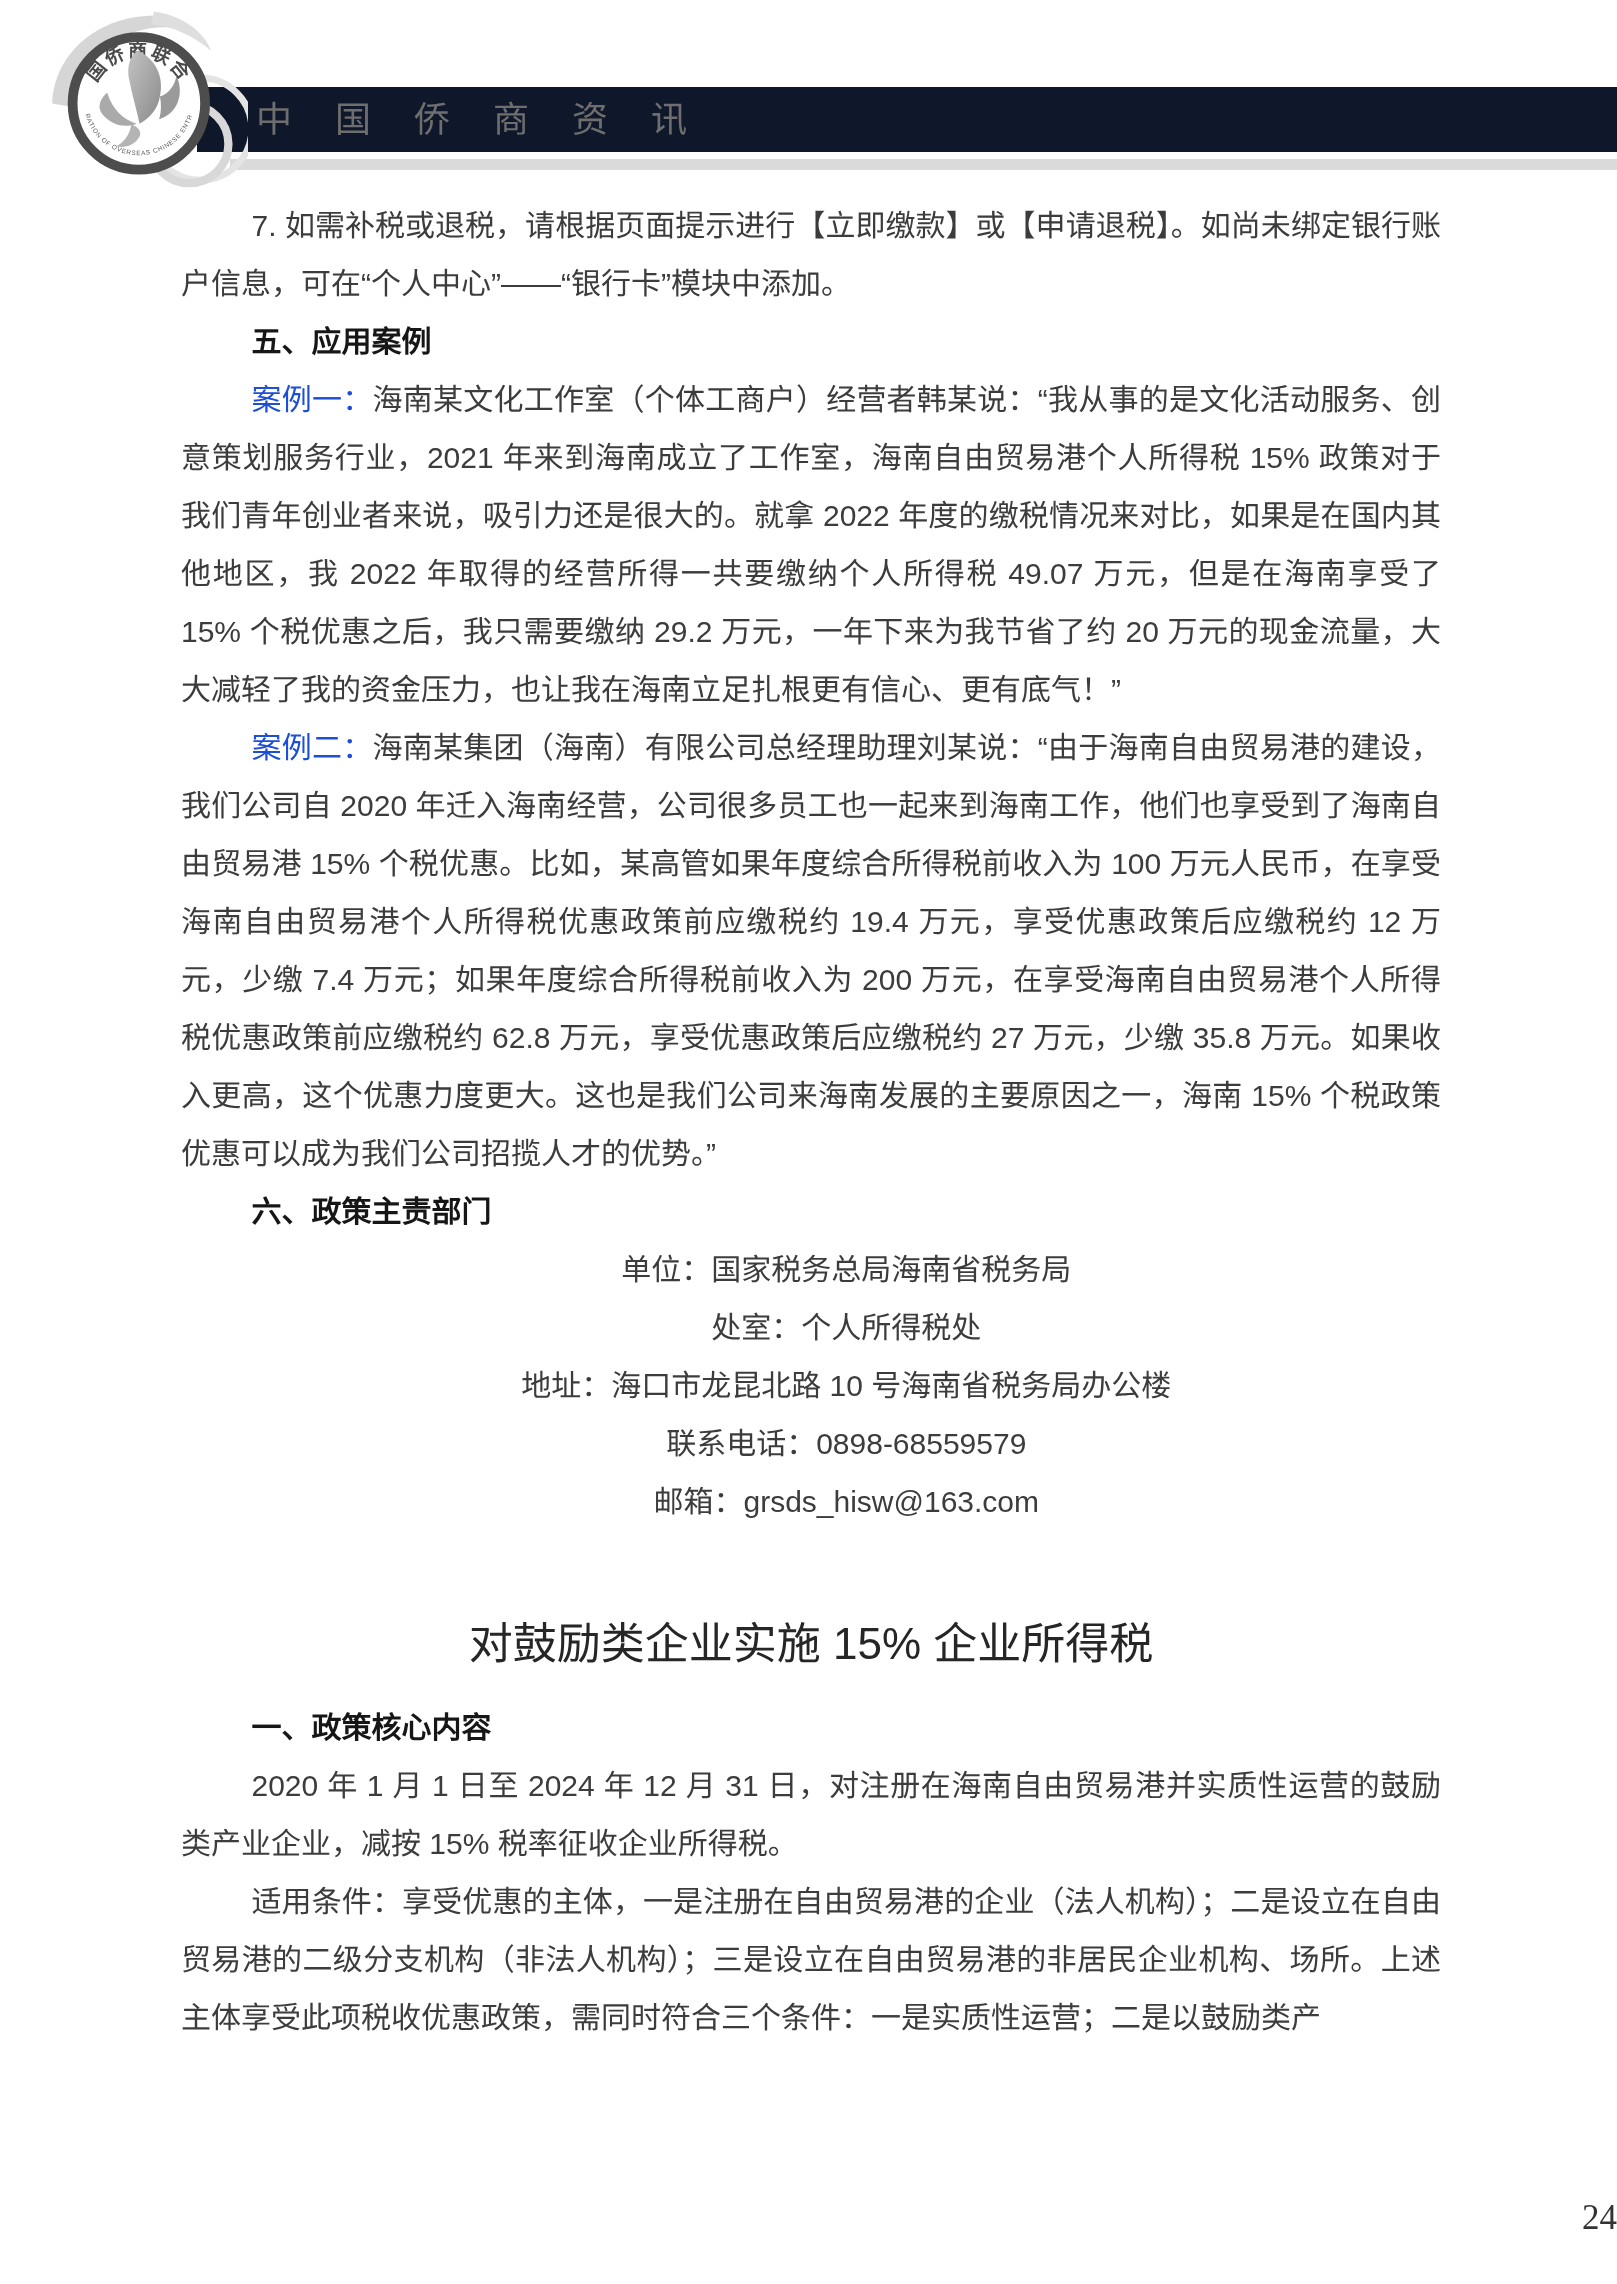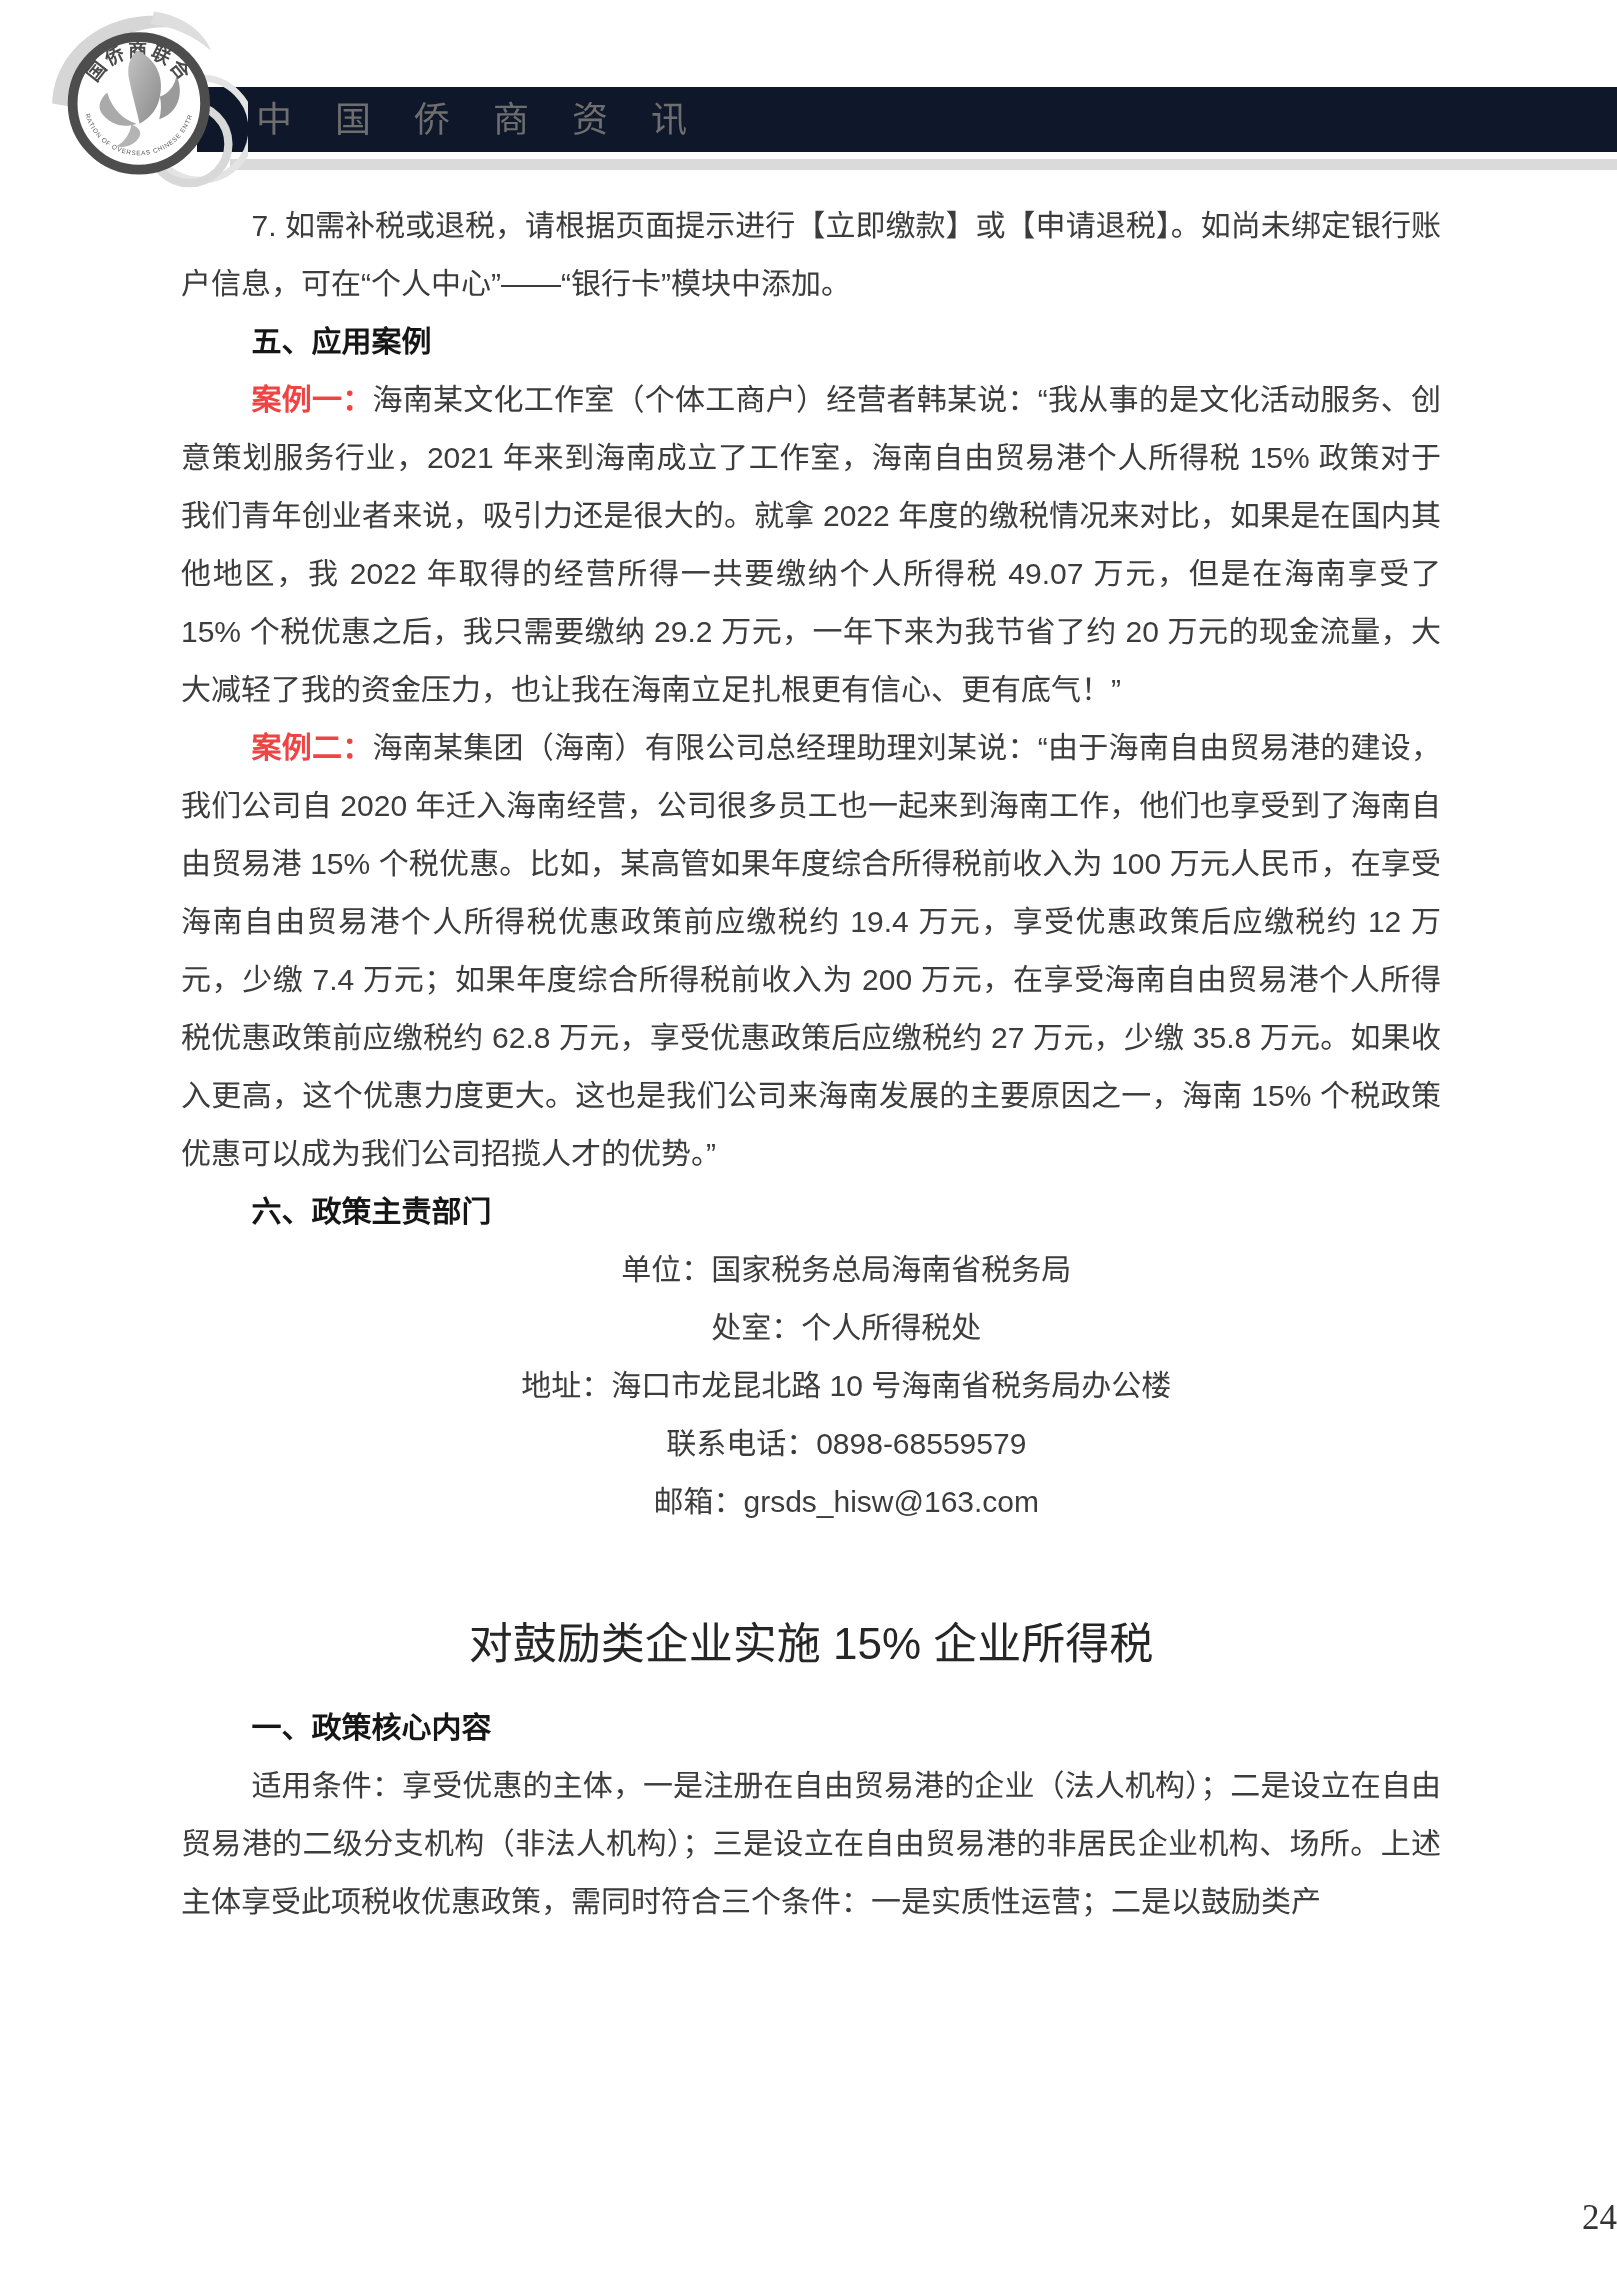--- a/index.html
+++ b/index.html
@@ -47,22 +47,22 @@
     text-indent:2.35em;
     font-weight:normal;
   }
   .content h3{
     color:#161616;
     font-weight:bold;
     text-align:left;
     font-family:Liberation Serif, serif;
   }
   .content p .lead{
-    font-weight:bold;
-    color:#ef4444;
+    font-weight:normal;
+    color:#1d4ed8;
   }
   .content p.contact{
     text-align:center;
   }
   .article-title{
     margin:78px 0 21px 0;
     font-size:44px;
     line-height:69px;
     font-weight:normal;
     color:#262626;
@@ -139,20 +139,21 @@
     <p class="contact">单位：国家税务总局海南省税务局</p>
     <p class="contact">处室：个人所得税处</p>
     <p class="contact">地址：海口市龙昆北路 10 号海南省税务局办公楼</p>
     <p class="contact">联系电话：0898-68559579</p>
     <p class="contact">邮箱：grsds_hisw@163.com</p>
 
     <h2 class="article-title">对鼓励类企业实施 15% 企业所得税</h2>
 
     <h3>一、政策核心内容</h3>
 
+    <p>2020 年 1 月 1 日至 2024 年 12 月 31 日，对注册在海南自由贸易港并实质性运营的鼓励类产业企业，减按 15% 税率征收企业所得税。</p>
     <p>适用条件：享受优惠的主体，一是注册在自由贸易港的企业（法人机构）；二是设立在自由贸易港的二级分支机构（非法人机构）；三是设立在自由贸易港的非居民企业机构、场所。上述主体享受此项税收优惠政策，需同时符合三个条件：一是实质性运营；二是以鼓励类产</p>
 
   </main>
 
   <div class="footer">
     <span>24</span>
   </div>
 
 </div>
 

